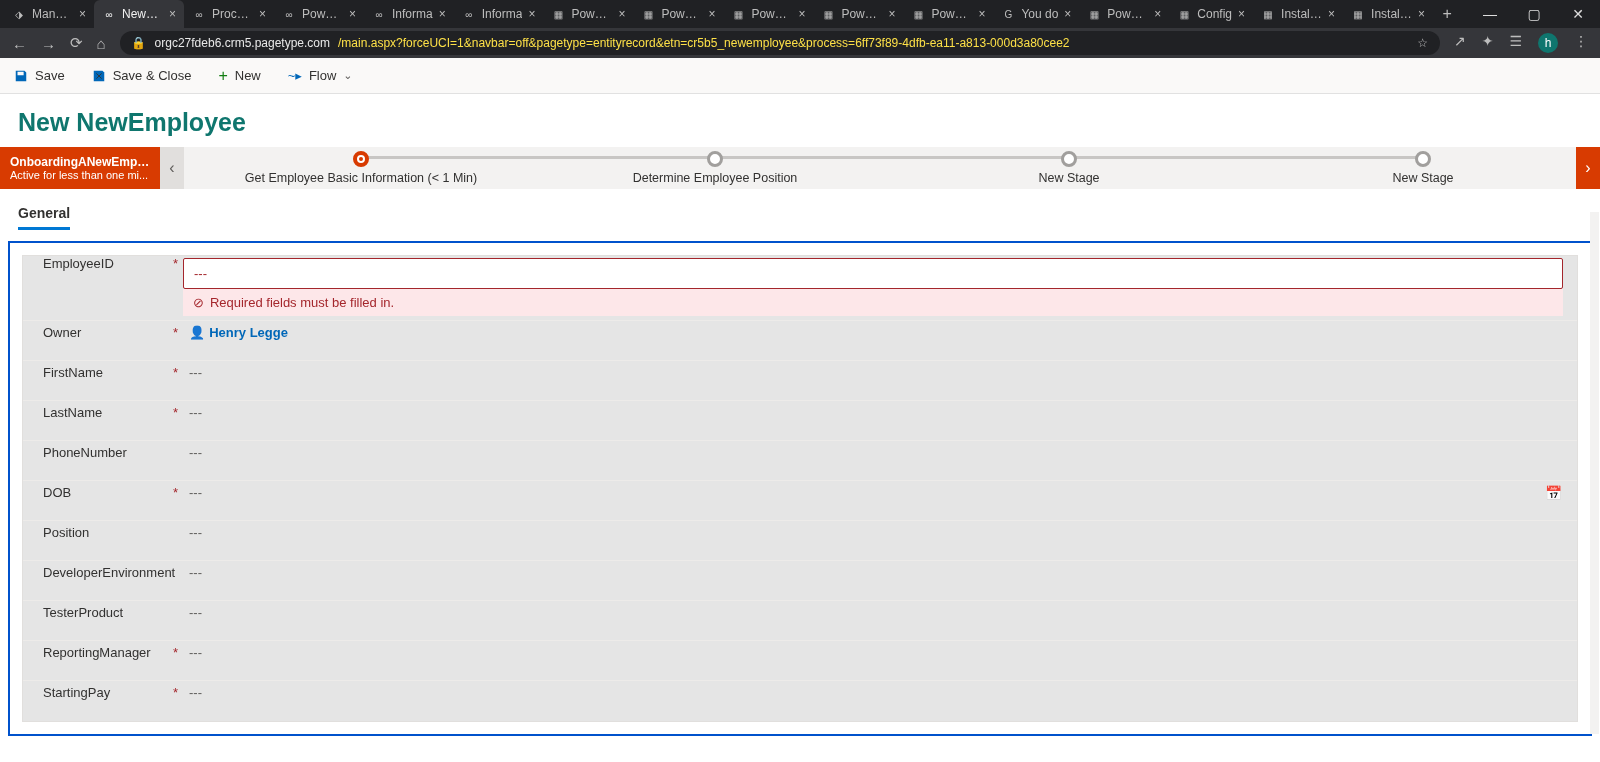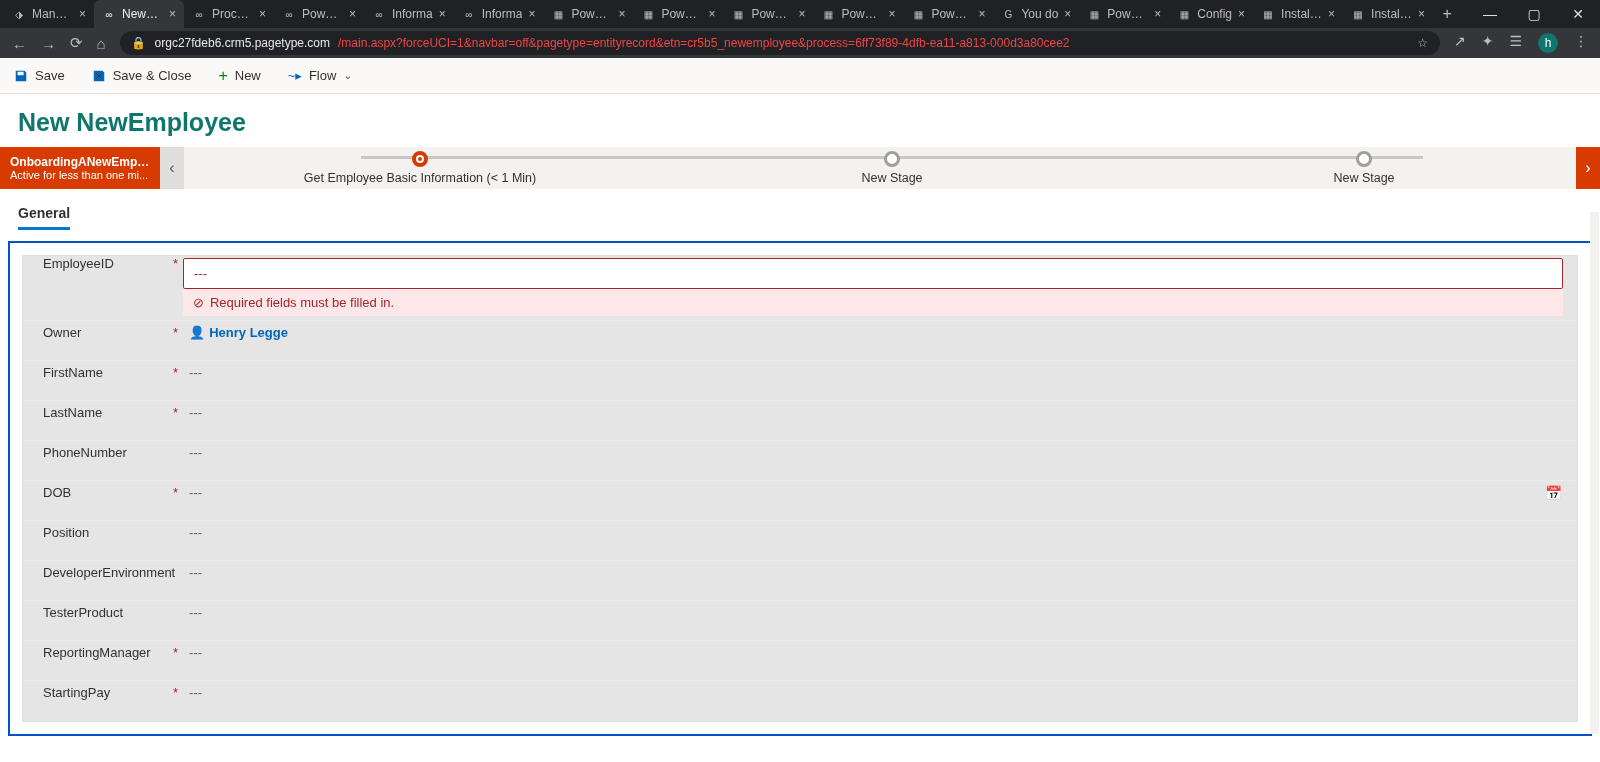--- a/index.html
+++ b/index.html
@@ -13,21 +13,21 @@
   .ctab .lab { white-space:nowrap; overflow:hidden; text-overflow:ellipsis; flex:1; }
   .ctab .close { font-size:12px; color:#bdbdbd; }
   .newtab { width:28px; display:flex; align-items:center; justify-content:center; color:#bdbdbd; font-size:16px; }
   .winctrls { margin-left:auto; display:flex; }
   .winctrls div { width:44px; display:flex; align-items:center; justify-content:center; color:#ddd; font-size:14px; }
 
   .chrome-bar { height:30px; background:#35363a; display:flex; align-items:center; gap:14px; padding:0 12px; }
   .chrome-bar .navico { color:#bdbdbd; font-size:15px; }
   .url-pill { flex:1; background:#202124; border-radius:20px; height:24px; display:flex; align-items:center; padding:0 12px; color:#bdbdbd; font-size:12px; gap:8px; }
   .url-pill .host { color:#e8e8e8; }
-  .url-pill .path { color:#ef4444; overflow:hidden; white-space:nowrap; text-overflow:ellipsis; }
+  .url-pill .path { color:#fde047; overflow:hidden; white-space:nowrap; text-overflow:ellipsis; }
   .trail-icons { display:flex; gap:16px; color:#bdbdbd; font-size:14px; }
   .avatar { width:20px; height:20px; border-radius:50%; background:#0f766e; color:#fff; display:flex; align-items:center; justify-content:center; font-size:12px; }
 
   
   .cmdbar { height:36px; border-bottom:1px solid #e1e1e1; display:flex; align-items:center; padding:0 14px; gap:27px; background:#faf9f8; }
   .cmdbtn { display:flex; align-items:center; gap:7px; font-size:13px; color:#323130; cursor:pointer; }
   .cmdbtn svg { width:14px; height:14px; }
 
   
   .rechdr { padding:14px 18px 10px 18px; }
@@ -220,20 +220,24 @@
   </div>
   <div class="bpf-nav">‹</div>
   <div class="bpf-track" id="bpftrack">
     <div class="bpf-line"></div>
   <div class="bpf-stage active">
         <div class="bpf-dot"></div>
         <div class="bpf-sl">Get Employee Basic Information  (&lt; 1 Min)</div>
       </div>
       <div class="bpf-stage">
         <div class="bpf-dot"></div>
+        <div class="bpf-sl">Determine Employee Position</div>
+      </div>
+      <div class="bpf-stage">
+        <div class="bpf-dot"></div>
         <div class="bpf-sl">New Stage</div>
       </div>
       <div class="bpf-stage">
         <div class="bpf-dot"></div>
         <div class="bpf-sl">New Stage</div>
       </div>
     </div>
   <div class="bpf-nav right">›</div>
 </div>
 

